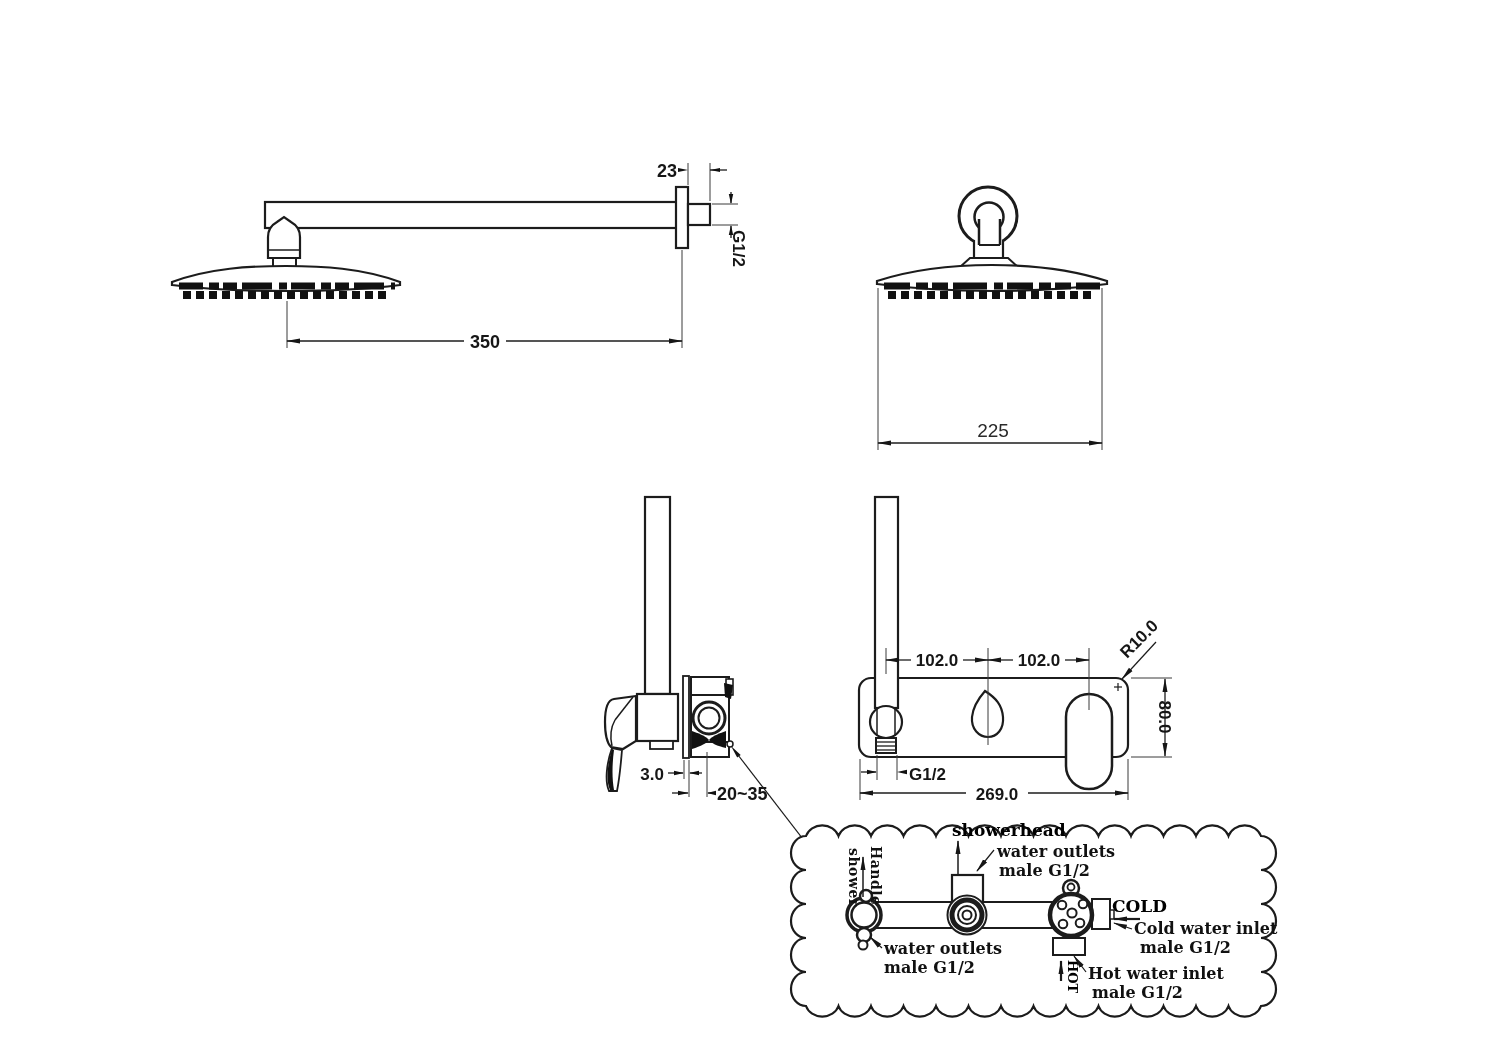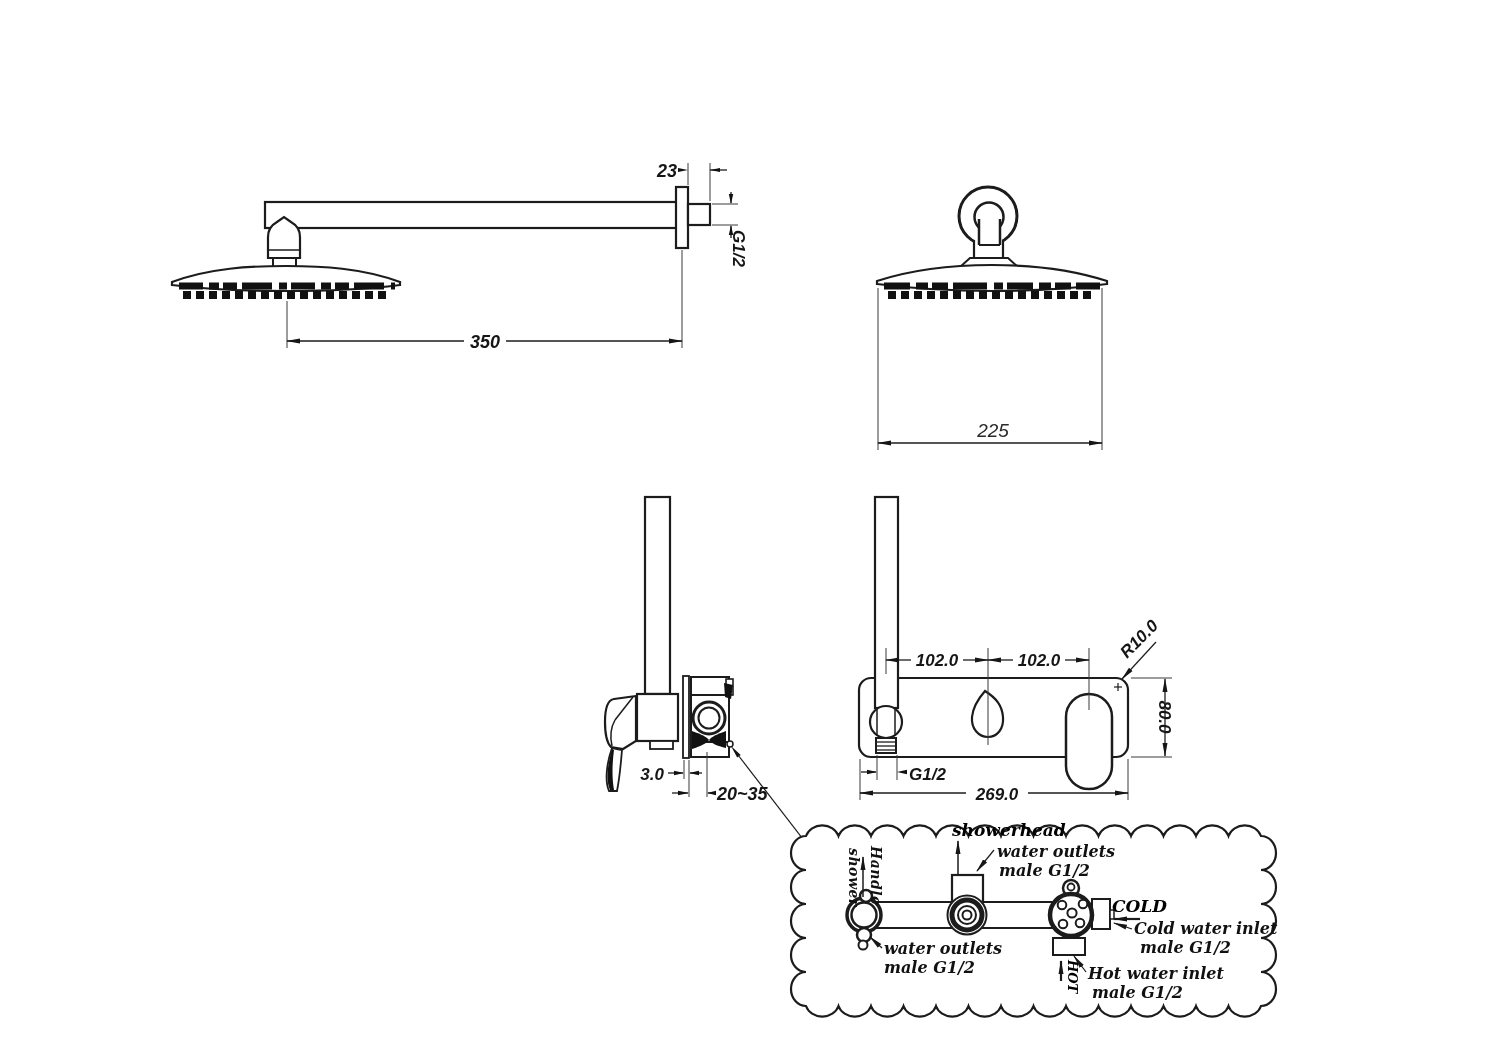--- a/index.html
+++ b/index.html
@@ -1,16 +1,16 @@
 <!DOCTYPE html>
 <html><head>
 <meta charset="utf-8">
 <style>
   html,body{margin:0;padding:0;background:#fff;}
-  #canvas{position:relative;width:1500px;height:1060px;background:#fff;overflow:hidden;font-style:italic;}
+  #canvas{position:relative;width:1500px;height:1060px;background:#fff;overflow:hidden;}
   svg{display:block;}
   .dim{font-family:"Liberation Sans",sans-serif;font-weight:bold;font-size:17px;fill:#161616;}
   .dim-lg{font-family:"Liberation Sans",sans-serif;font-weight:bold;font-size:18px;fill:#161616;}
   .dim-thin{font-family:"Liberation Sans",sans-serif;font-weight:400;font-size:19px;fill:#2a2a2a;}
   .lbl{font-family:"DejaVu Serif",serif;font-weight:bold;font-size:16px;fill:#111;}
   .lbl-b{font-family:"DejaVu Serif",serif;font-weight:bold;font-size:17px;fill:#000;}
   .lbl-rot{font-family:"DejaVu Serif",serif;font-weight:bold;font-size:14px;fill:#111;letter-spacing:.5px;}
   .lbl-hot{font-family:"DejaVu Serif",serif;font-weight:bold;font-size:13px;fill:#000;}
   .ln{stroke:#1c1c1c;fill:none;}
   .ln-w{stroke:#1c1c1c;fill:#fff;}

